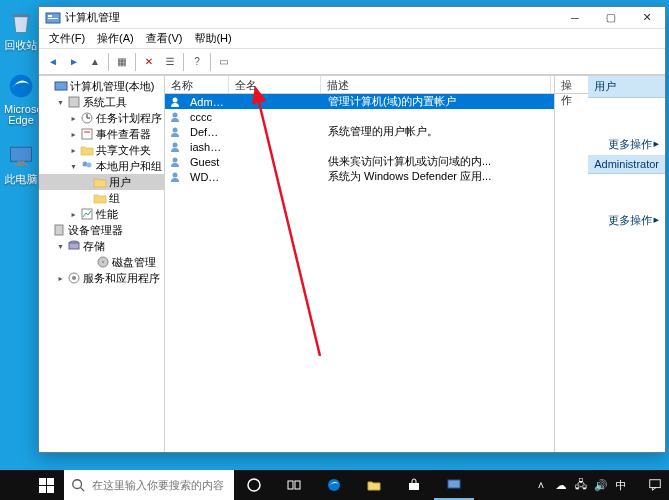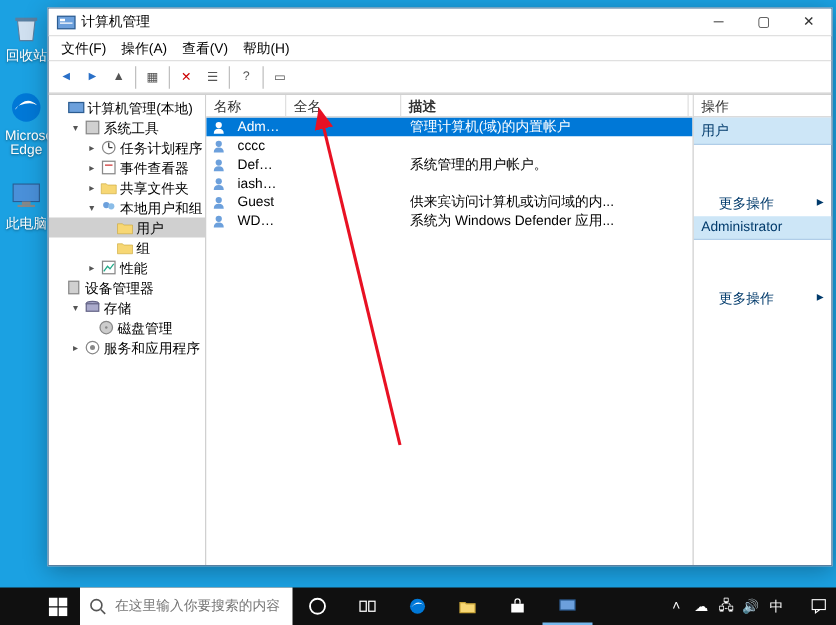--- a/index.html
+++ b/index.html
@@ -34,21 +34,21 @@
 
 .listpane { flex: 1; display: flex; flex-direction: column; border-right: 1px solid #d0d0d0; position: relative; }
 .listhdr { height: 18px; display: flex; border-bottom: 1px solid #d0d0d0; background: #fff; }
 .listhdr .col { border-right: 1px solid #e0e0e0; padding: 2px 6px; color: #333; cursor: pointer; }
 .listbody { flex: 1; overflow: auto; }
 .listrow { display: flex; height: 15px; align-items: center; cursor: pointer; }
 .listrow.sel { background: #0078d7; color: #fff; }
 .listrow .cell { padding: 0 6px; overflow: hidden; white-space: nowrap; text-overflow: ellipsis; }
 .listrow .uicon { width: 12px; height: 12px; margin: 0 3px 0 4px; }
 
-.actions { width: 110px; display: flex; flex-direction: column; }
+.actions { width: 110px; display: flex; flex-direction: row; }
 .actions .ahdr { height: 18px; border-bottom: 1px solid #d0d0d0; padding: 2px 6px; color: #333; }
 .actions .asec { background: #cde6f7; padding: 3px 6px; border-bottom: 1px solid #b0cde8; cursor: pointer; color: #003a6b; }
 .actions .aitem { padding: 3px 6px 3px 20px; cursor: pointer; color: #003a6b; margin-top: 36px; }
 
 
 .taskbar { position: absolute; left: 0; bottom: 0; width: 669px; height: 30px; background: #101010; display: flex; align-items: center; padding-left: 28px; }
 .taskbar .start { width: 36px; height: 30px; display: flex; align-items: center; justify-content: center; cursor: pointer; }
 .taskbar .search { flex: 0 0 150px; height: 30px; background: #fff; display: flex; align-items: center; }
 .taskbar .search .sicon { width: 28px; display: flex; align-items: center; justify-content: center; color: #555; }
 .taskbar .search input { border: 0; outline: 0; flex: 1; font-size: 11px; color: #555; background: transparent; }
@@ -250,21 +250,21 @@
         <div class="tree-row" style="padding-left: 15px;">
           <span class="tw">▾</span>
           <span class="ticon">
             <svg width="14" height="14" viewBox="0 0 14 14">
               <ellipse cx="7" cy="4" rx="5" ry="2" fill="#aac" stroke="#668"></ellipse>
               <rect x="2" y="4" width="10" height="6" fill="#aac" stroke="#668"></rect>
             </svg>
           </span>
           <span class="tlbl">存储</span>
         </div>
-        <div class="tree-row" style="padding-left: 26px;">
+        <div class="tree-row" style="padding-left: 44px;">
           <span class="tw"></span>
           <span class="ticon">
             <svg width="14" height="14" viewBox="0 0 14 14">
               <ellipse cx="7" cy="7" rx="5" ry="5" fill="#ccc" stroke="#888"></ellipse>
               <circle cx="7" cy="7" r="1" fill="#888"></circle>
             </svg>
           </span>
           <span class="tlbl">磁盘管理</span>
         </div>
         <div class="tree-row" style="padding-left: 15px;">
@@ -276,21 +276,21 @@
             </svg>
           </span>
           <span class="tlbl">服务和应用程序</span>
         </div>
       </div>
 
     <div class="listpane">
       <div class="listhdr" id="listhdr">
           <div class="col" style="width: 64px;">名称</div>
           <div class="col" style="width: 92px;">全名</div>
-          <div class="col" style="width: 230px; font-weight: bold;">描述</div>
+          <div class="col" style="width: 230px;">描述</div>
         </div>
       <div class="listbody" id="listbody">
           <div class="listrow sel">
             <svg class="uicon" viewBox="0 0 12 12">
               <circle cx="6" cy="4" r="2.5" fill="#fff"></circle>
               <path d="M2 11 Q2 7 6 7 Q10 7 10 11" fill="#fff"></path>
             </svg>
             <span class="cell" style="width:46px">Administrat...</span>
             <span class="cell" style="width:92px"></span>
             <span class="cell" style="width:230px">管理计算机(域)的内置帐户</span>

